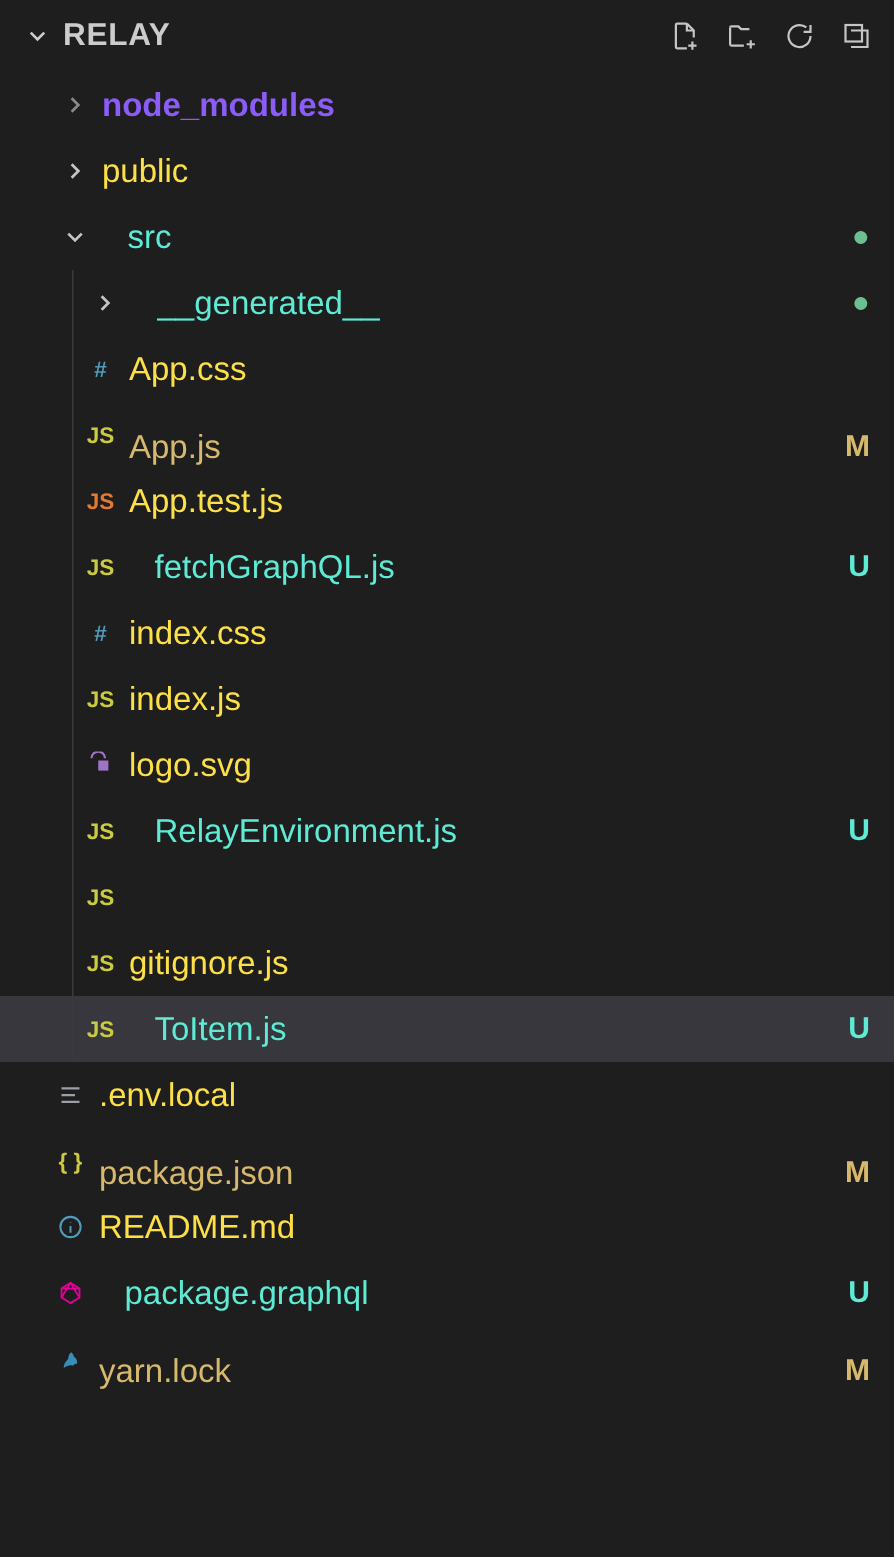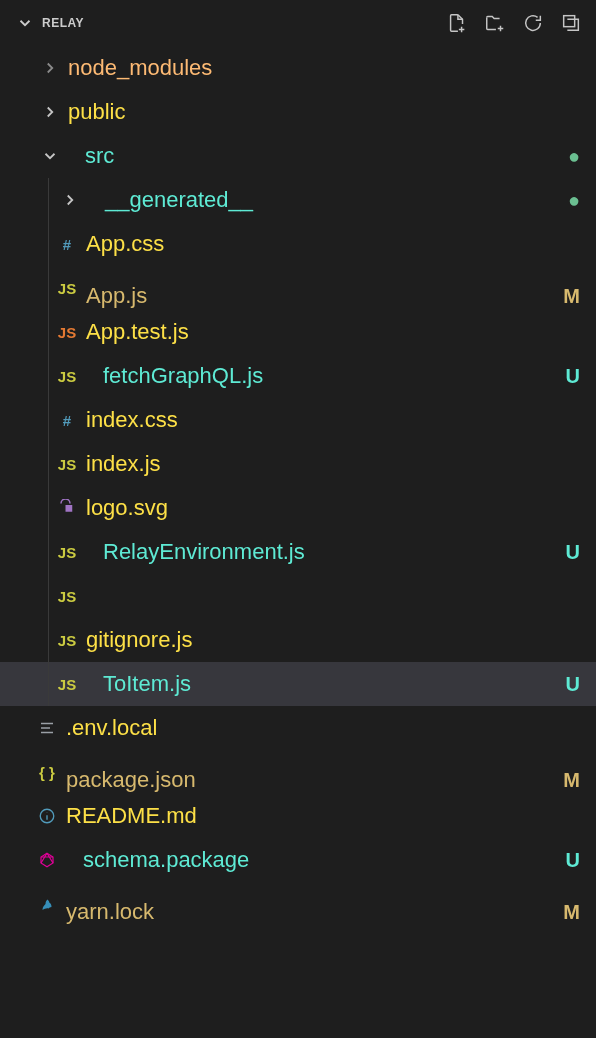--- a/index.html
+++ b/index.html
@@ -14,39 +14,39 @@
       user-select: none;
     }
     .explorer { display: flex; flex-direction: column; }
     .header {
       display: flex;
       align-items: center;
       padding: 12px 14px 12px 16px;
       gap: 8px;
     }
     .header .chev { color: #cccccc; display:flex; align-items:center; }
-    .header .title { font-weight: 700; letter-spacing: .5px; font-size: 12px; color: #cccccc; flex: 1; }
+    .header .title { font-weight: 700; letter-spacing: .5px; font-size: 21px; color: #cccccc; flex: 1; }
     .header .actions { display: flex; gap: 16px; align-items: center; margin-left:auto; }
     .header .actions .act { color: #c5c5c5; display:flex; align-items:center; }
     .tree { display: flex; flex-direction: column; }
     .row {
       display: flex;
       align-items: center;
       height: 44px;
       padding: 0 16px 0 0;
       position: relative;
       font-size: 22px;
     }
     .row.selected { background: #37373d; }
     .row .indent { display:inline-block; }
     .row .chev { width: 28px; display:flex; justify-content:center; color:#c5c5c5; margin-left:0; }
     .row .ficon { width: 30px; display:flex; justify-content:center; font-weight:700; font-size:15px; align-items:center; }
     .row .label { flex:1; padding-left:4px; white-space:nowrap; overflow:hidden; text-overflow:ellipsis; }
     .row .status { font-weight:700; font-size:20px; padding-left:8px; min-width:24px; text-align:right; }
-    .dimmed { color:#fdba74; }
+    .dimmed { color:#8b5cf6;font-weight:bold; }
     .c-default { color:#fde047; }
     .c-u, .untracked { color:#5eead4;margin-left:17px; }
     .c-m, .modified { color:#d7b96e;margin-top:16px; }
     .dot { color:#6bbf91; font-size:22px; }
     .js-ficon { color:#cbcb41; }
     .ts-ficon { color:#e37933; }
     .hash { color:#519aba; font-size:20px; }
     .json-braces { color:#cbcb41; font-weight:700; font-size:18px; }
     .lines-ficon { color:#9aa0a6; }
     .guide {
@@ -256,21 +256,21 @@
     </div>
 
     <div class="row">
       <span class="indent" style="width:32px"></span>
       <span class="ficon">
         <svg width="18" height="18" viewBox="0 0 24 24" fill="none" stroke="#e10098" stroke-width="1.6">
             <polygon points="12,3 20,8 20,16 12,21 4,16 4,8"></polygon>
             <path d="M12 3L4 16M12 3l8 13M4 8l16 0"></path>
           </svg>
       </span>
-      <span class="label untracked">schema.package</span>
+      <span class="label untracked">package.graphql</span>
       <span class="status untracked">U</span>
     </div>
 
     <div class="row">
       <span class="indent" style="width:32px"></span>
       <span class="ficon">
         <svg width="18" height="18" viewBox="0 0 24 24">
             <path d="M6 20c0-4 2-6 4-8 0-3 1-5 3-6 1 2 2 2 2 4 2 1 3 3 3 6-2 0-3 1-4 2-2-1-5 0-8 2z" fill="#368fb9"></path>
           </svg>
       </span>

